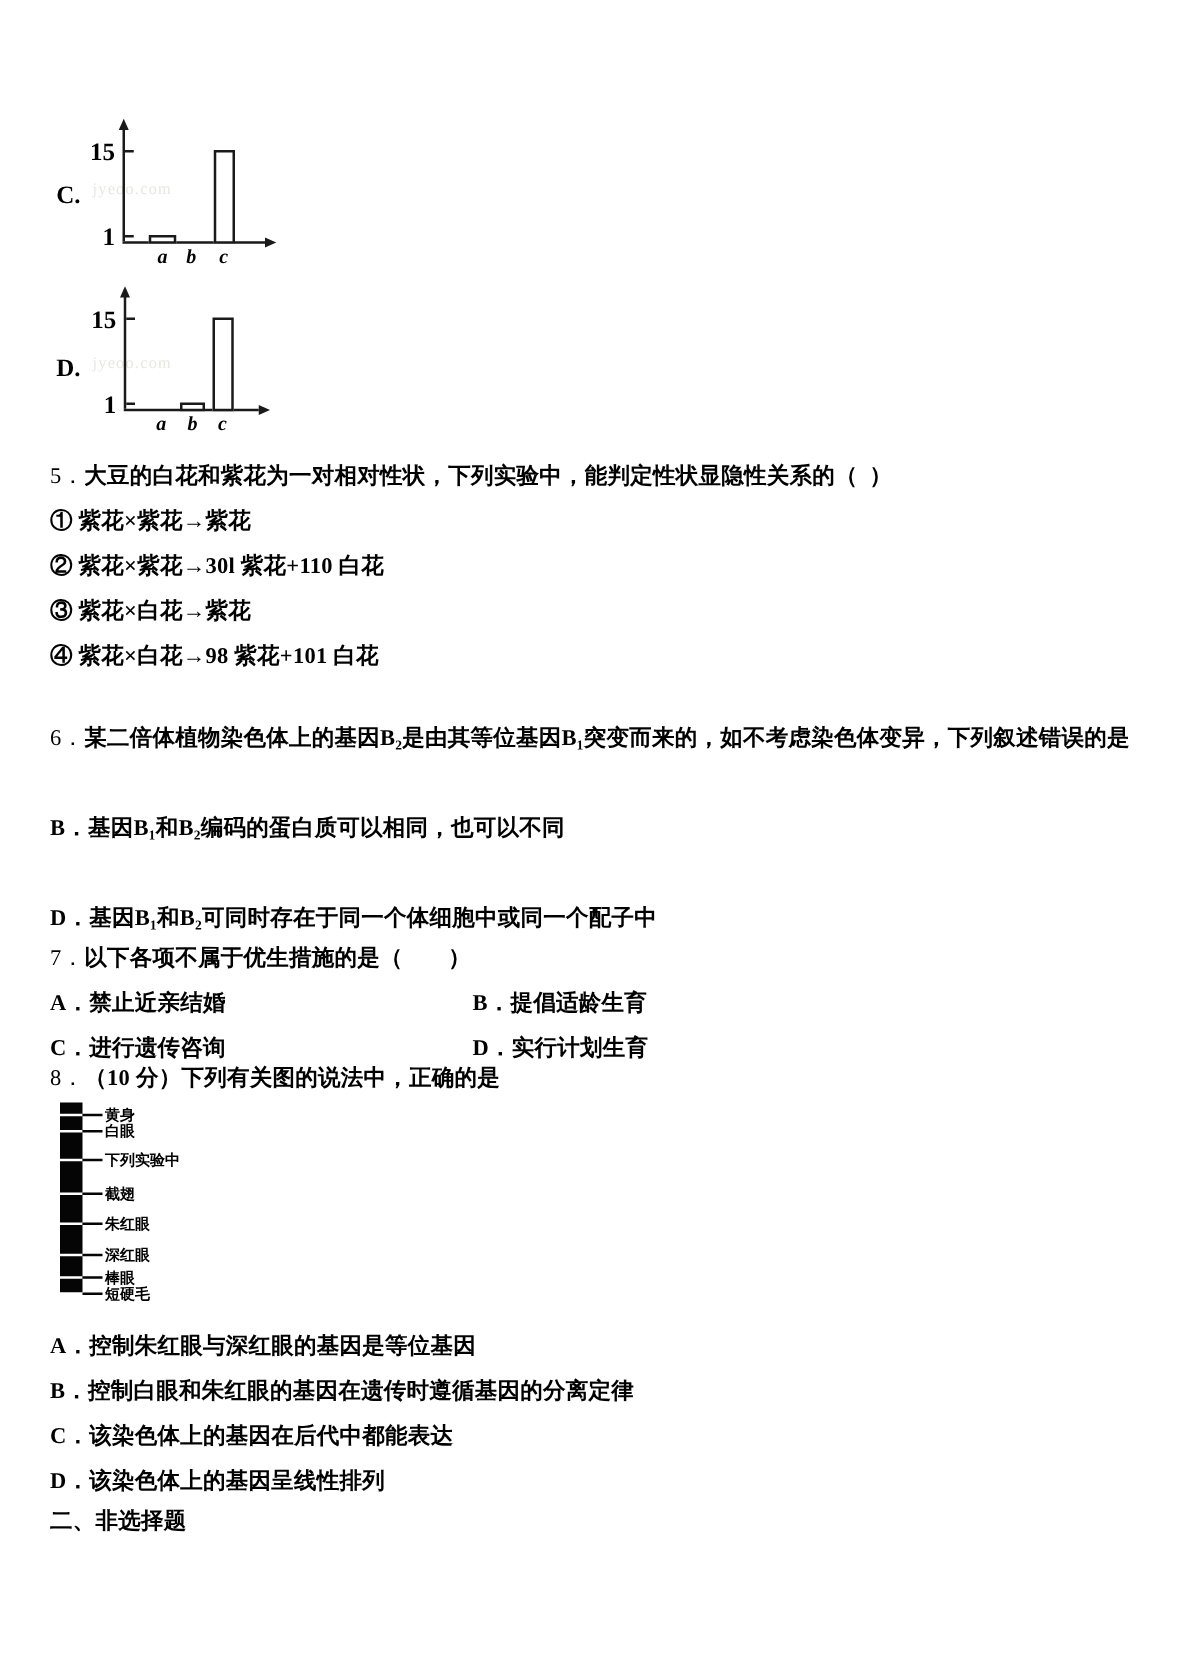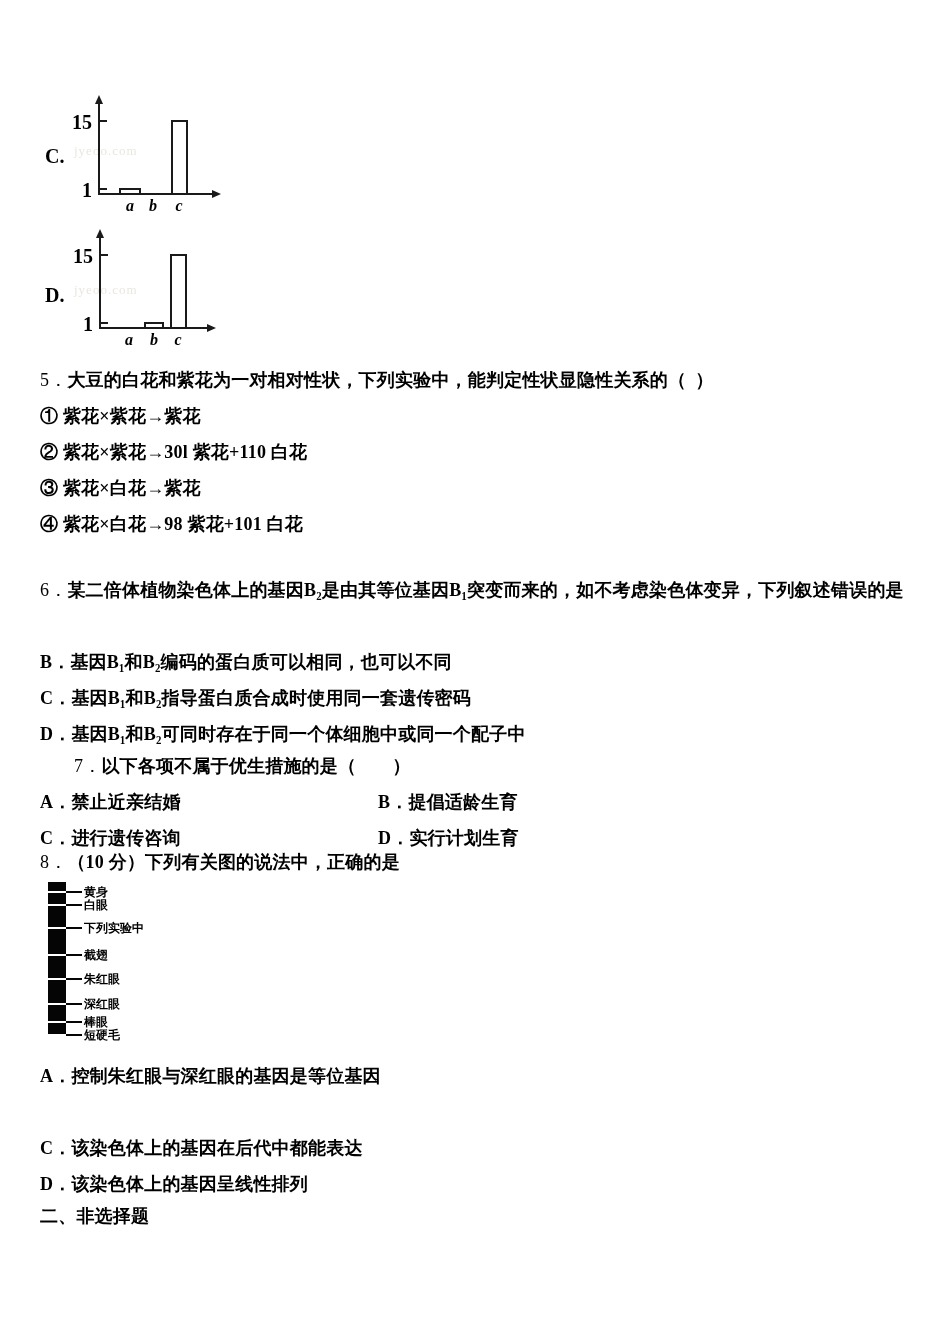--- a/index.html
+++ b/index.html
@@ -72,24 +72,23 @@
     </div>
 
   <div class="line" style="top:368px;"><span class="qnum">5．</span><span>大豆的白花和紫花为一对相对性状，下列实验中，能判定性状显隐性关系的（  ）</span></div>
   <div class="line" style="top:404px;">① 紫花×紫花→紫花</div>
   <div class="line" style="top:440px;">② 紫花×紫花→30l 紫花+110 白花</div>
   <div class="line" style="top:476px;">③ 紫花×白花→紫花</div>
   <div class="line" style="top:512px;">④ 紫花×白花→98 紫花+101 白花</div>
 
   <div class="line" style="top:578px;"><span class="qnum">6．</span><span>某二倍体植物染色体上的基因B₂是由其等位基因B₁突变而来的，如不考虑染色体变异，下列叙述错误的是</span></div>
   <div class="line" style="top:650px;">B．基因B₁和B₂编码的蛋白质可以相同，也可以不同</div>
-  <div class="line" style="top:686px;">C．基因B₁和B₂指导蛋白质合成时使用同一套遗传密码</div>
   <div class="line" style="top:722px;">D．基因B₁和B₂可同时存在于同一个体细胞中或同一个配子中</div>
 
-  <div class="line" style="top:754px;margin-left:34px;"><span class="qnum">7．</span><span>以下各项不属于优生措施的是（　　）</span></div>
+  <div class="line" style="top:754px;"><span class="qnum">7．</span><span>以下各项不属于优生措施的是（　　）</span></div>
   <div class="line" style="top:790px;">A．禁止近亲结婚</div>
   <div class="line" style="top:790px;left:378px;">B．提倡适龄生育</div>
   <div class="line" style="top:826px;">C．进行遗传咨询</div>
   <div class="line" style="top:826px;left:378px;">D．实行计划生育</div>
 
   <div class="line" style="top:850px;"><span class="qnum">8．</span><span>（10 分）下列有关图的说法中，正确的是</span></div>
 
   <div class="diagram" style="left:40px;top:878px;width:280px;height:165px;">
       <div class="chromo-bar" style="left: 8px; top: 4px; width: 18px; height: 152px;"></div>
       <div class="gap" style="left: 8px; top: 13px; width: 18px;"></div>
@@ -112,18 +111,19 @@
       <div class="locus-label" style="left: 44px; top: 118px;">深红眼</div>
       <div class="gap" style="left: 8px; top: 143px; width: 18px;"></div>
       <div class="connector" style="left: 26px; top: 143px; width: 16px;"></div>
       <div class="locus-label" style="left: 44px; top: 136px;">棒眼</div>
       <div class="gap" style="left: 8px; top: 156px; width: 18px;"></div>
       <div class="connector" style="left: 26px; top: 156px; width: 16px;"></div>
       <div class="locus-label" style="left: 44px; top: 149px;">短硬毛</div>
     </div>
 
   <div class="line" style="top:1064px;">A．控制朱红眼与深红眼的基因是等位基因</div>
+  <div class="line" style="top:1100px;">B．控制白眼和朱红眼的基因在遗传时遵循基因的分离定律</div>
   <div class="line" style="top:1136px;">C．该染色体上的基因在后代中都能表达</div>
   <div class="line" style="top:1172px;">D．该染色体上的基因呈线性排列</div>
 
   <div class="line" style="top:1204px;">二、非选择题</div>
 
 </div>
 
 </body></html>

